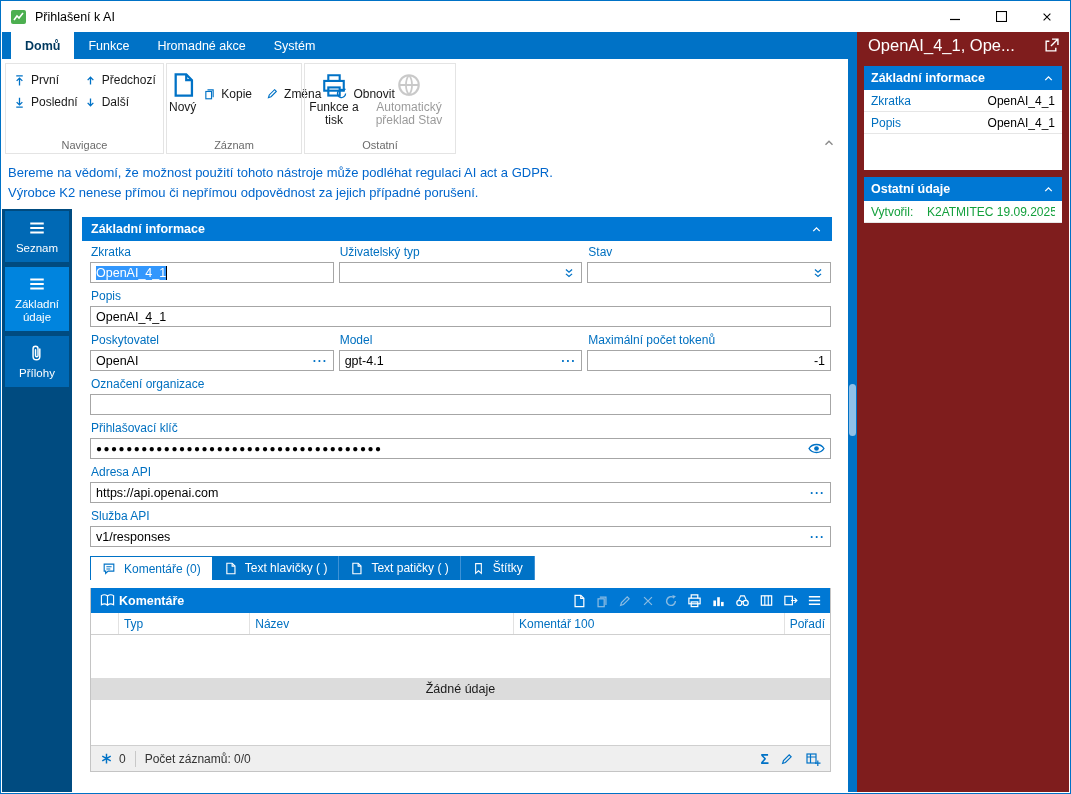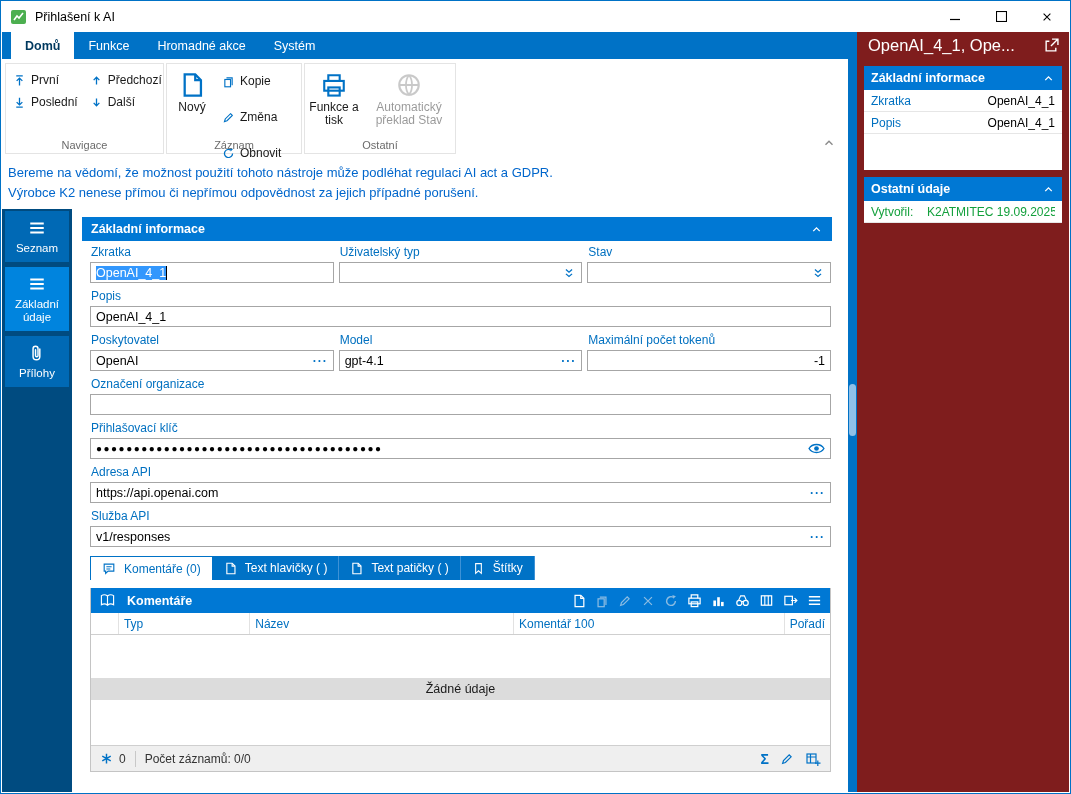--- a/index.html
+++ b/index.html
@@ -23,30 +23,30 @@
   .ribbon-tabs{position:absolute;top:31px;left:1px;width:846px;height:27px;background:#0072C6;display:flex;padding-left:9px}
   .rtab{display:flex;align-items:center;padding:0 14px;color:#fff;font-size:12.5px}
   .rtab.active{background:#fff;color:#00395F;font-weight:bold}
 
   .ribbon{position:absolute;top:58px;left:1px;width:846px;height:99px;background:#fff}
   .rgroup{position:absolute;top:4px;height:91px;border:1px solid #E4E4E4}
   .rgroup-label{position:absolute;bottom:2px;left:0;right:0;text-align:center;font-size:11px;color:#6B6B6B}
   #g-nav{left:3px;width:159px}
   #g-rec{left:164px;width:136px}
   #g-oth{left:302px;width:152px}
-  .navcols{display:flex;gap:6px;padding:8px 4px}
+  .navcols{display:flex;padding:8px 4px}
   .navcol{display:flex;flex-direction:column;gap:6px}
   .sbtn{display:flex;align-items:center;gap:5px;font-size:12px;color:#1a1a1a;padding:1px 3px;white-space:nowrap}
   .reccols{display:flex;gap:4px;padding:3px 2px}
   .bigbtn{display:flex;flex-direction:column;align-items:center;gap:3px;padding-top:5px;font-size:12px;color:#1a1a1a;text-align:center;line-height:13px}
   .bigbtn.w46{width:46px}
   .bigbtn.w54{width:54px}
   .bigbtn.w88{width:88px}
   .bigbtn.disabled{opacity:.45}
-  .recstack{display:flex;flex-direction:column;gap:20px;padding-top:6px}
+  .recstack{display:flex;flex-direction:row;gap:8px;padding-top:6px}
   .ribbon-collapse{position:absolute;right:12px;bottom:8px}
 
   
   .notice{position:absolute;top:157px;left:1px;width:846px;height:48px;background:#fff;padding:5px 0 0 6px}
   .notice-line{color:#0066CC;font-size:13px;line-height:20px;white-space:nowrap}
 
   
   .main{position:absolute;top:205px;left:1px;width:846px;bottom:1px;background:#fff}
   .sidebar{position:absolute;left:0;top:3px;bottom:0;width:70px;background:#004B80;padding-top:2px}
   .sb-item{margin:0 3px 5px;background:#0069B5;color:#fff;text-align:center;font-size:11.5px;line-height:13px;padding:8px 1px 7px;display:flex;flex-direction:column;align-items:center;gap:5px;cursor:default}
@@ -70,21 +70,21 @@
   .pw{font-size:10px;letter-spacing:1.5px;color:#000;white-space:nowrap;overflow:hidden}
 
   
   .dtabs{display:flex;margin:9px 17px 0 18px;height:24px}
   .dtab{background:#0072C6;color:#fff;font-size:12px;display:flex;align-items:center;gap:8px;padding:0 11px;border-right:1px solid #3E92D6;cursor:default}
   .dtab.active{background:#fff;color:#0070C0;border:1px solid #0072C6;border-bottom:none}
 
   
   .grid{margin:8px 17px 0 18px;height:184px;display:flex;flex-direction:column;border:1px solid #C4C4C4;border-top:none}
   .ghead{height:25px;background:#0078D4;display:flex;align-items:center;padding:0 8px;color:#fff;flex:0 0 auto}
-  .gtitle{font-weight:bold;font-size:12.5px;margin-left:11px}
+  .gtitle{font-weight:bold;font-size:12.5px;margin-left:3px}
   .gicons{margin-left:auto;display:flex;align-items:center;gap:9px}
   .gcols{height:22px;display:flex;align-items:stretch;border-bottom:1px solid #CFCFCF;font-size:12px;color:#0070C0;flex:0 0 auto}
   .gcol{padding:0 5px;border-right:1px solid #E2E2E2;display:flex;align-items:center}
   .c0{width:28px}.c1{width:132px}.c2{width:265px}.c3{width:272px}
   .c4{flex:1;justify-content:flex-end;border-right:none}
   .gbody{flex:1;position:relative;background:#fff}
   .gempty{position:absolute;left:0;right:0;top:43px;height:22px;background:#DCDCDC;display:flex;align-items:center;justify-content:center;font-size:12.5px;color:#1a1a1a}
   .gfoot{height:26px;background:#EFEFEF;border-top:1px solid #CFCFCF;display:flex;align-items:center;padding:0 9px;font-size:12px;color:#333;flex:0 0 auto}
   .gfoot .cnt{margin-left:6px}
   .gfoot .sep{width:1px;height:16px;background:#C8C8C8;margin:0 9px}

